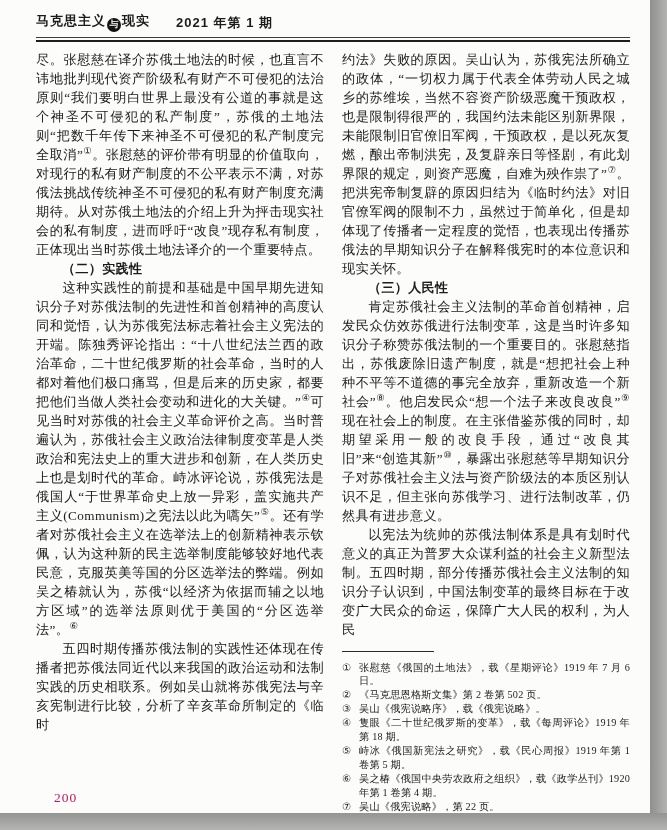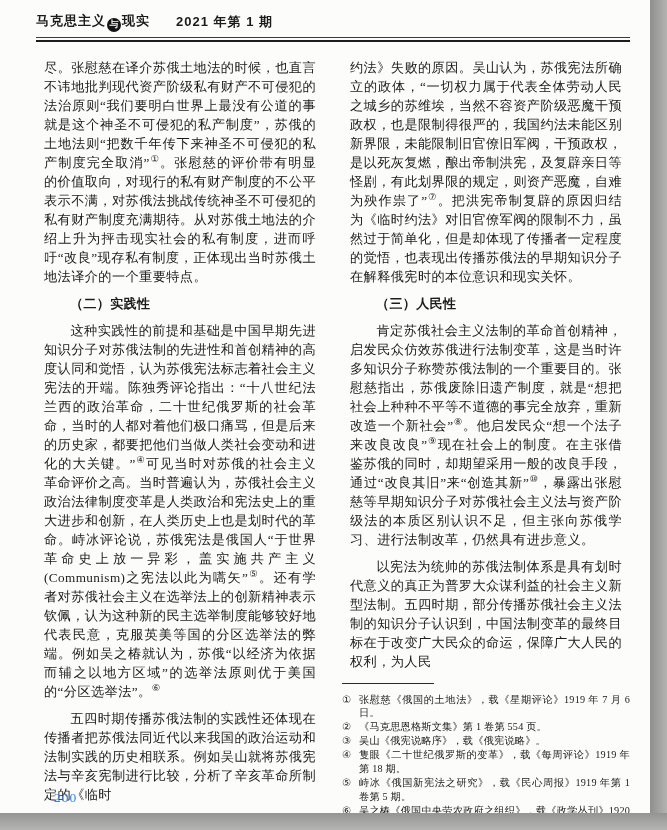--- a/index.html
+++ b/index.html
@@ -9,52 +9,52 @@
     font-family:"Liberation Serif","DejaVu Serif",serif;
   }
   .page{
     position:absolute; left:0; top:0; width:650px; height:813px;
     background:#fcfcfa; color:#1b1b1b;
     box-shadow:2px 2px 5px rgba(0,0,0,.45);
   }
   .page-inner{ padding:10px 20px 0 36px; }
   
   .header{
-    display:flex; align-items:center; gap:26px;
+    display:flex; align-items:flex-end; gap:26px;
     font-family:"Liberation Sans","DejaVu Sans",sans-serif;
     font-weight:bold; font-size:13px; letter-spacing:1px; padding-top:2px;
   }
   .logo{
     display:inline-flex; align-items:center; justify-content:center;
     width:14px; height:14px; border-radius:50%;
     background:#141414; color:#fff; font-size:9px; font-weight:bold;
     vertical-align:-2px; margin:0 1px; letter-spacing:0;
   }
   .rule-thin{ border-top:1px solid #3c3c3c; margin-top:5px; }
   .rule-thick{ border-top:2.4px solid #1d1d1d; margin-top:2px; }
   
   .columns{ display:flex; gap:18px; margin-top:8px; }
   .col{ width:288px; }
   .block{
     font-size:13.2px; line-height:19px; text-align:justify;
-    letter-spacing:.4px; text-indent:2em; margin:8px;
+    letter-spacing:.4px; text-indent:2em; margin:0;
   }
   .block.cont{ text-indent:0; }
   .block.heading{ font-weight:bold; font-family:"Liberation Sans","DejaVu Sans",sans-serif; font-size:13px;}
   .block sup{ font-size:.72em; vertical-align:super; line-height:0; }
   
   .fn-sep{ width:92px; border-top:1.3px solid #2a2a2a; margin:12px 0 9px 0; }
   .footnotes{ }
   .fn-item{ display:flex; font-size:10.2px; line-height:13.9px; letter-spacing:.2px; }
   .fn-marker{ flex:none; width:17px; }
   .fn-text{ flex:1; text-align:justify; }
   
   .page-number{
     position:absolute; left:54px; bottom:7px;
-    font-size:13.5px; letter-spacing:1px; color:#3b82f6;
+    font-size:13.5px; letter-spacing:1px; color:#be185d;
     font-family:"Liberation Serif","DejaVu Serif",serif;
   }
   
   .edge-right{ position:absolute; top:0; right:0; width:17px; height:830px; background:linear-gradient(90deg,#8f8f8d,#b3b3b1); }
   .edge-bottom{ position:absolute; left:0; bottom:0; width:667px; height:17px; background:linear-gradient(180deg,#949492,#b5b5b3); }
 </style>
 </head>
 <body>
 
 <div class="scan-canvas">
@@ -86,21 +86,21 @@
               <p class="block paragraph"><span>以宪法为统帅的苏俄法制体系是具有划时代意义的真正为普罗大众谋利益的社会主义新型法制。五四时期，部分传播苏俄社会主义法制的知识分子认识到，中国法制变革的最终目标在于改变广大民众的命运，保障广大人民的权利，为人民</span></p>
             </div>
           <div class="fn-sep"></div>
           <div class="footnotes">
               <div class="fn-item">
     <span class="fn-marker">①</span>
     <span class="fn-text">张慰慈《俄国的土地法》，载《星期评论》1919 年 7 月 6 日。</span>
   </div>
               <div class="fn-item">
     <span class="fn-marker">②</span>
-    <span class="fn-text">《马克思恩格斯文集》第 1 卷第 554 页。</span>
+    <span class="fn-text">《马克思恩格斯文集》第 2 卷第 502 页。</span>
   </div>
               <div class="fn-item">
     <span class="fn-marker">③</span>
     <span class="fn-text">吴山《俄宪说略序》，载《俄宪说略》。</span>
   </div>
               <div class="fn-item">
     <span class="fn-marker">④</span>
     <span class="fn-text">隻眼《二十世纪俄罗斯的变革》，载《每周评论》1919 年第 18 期。</span>
   </div>
               <div class="fn-item">

